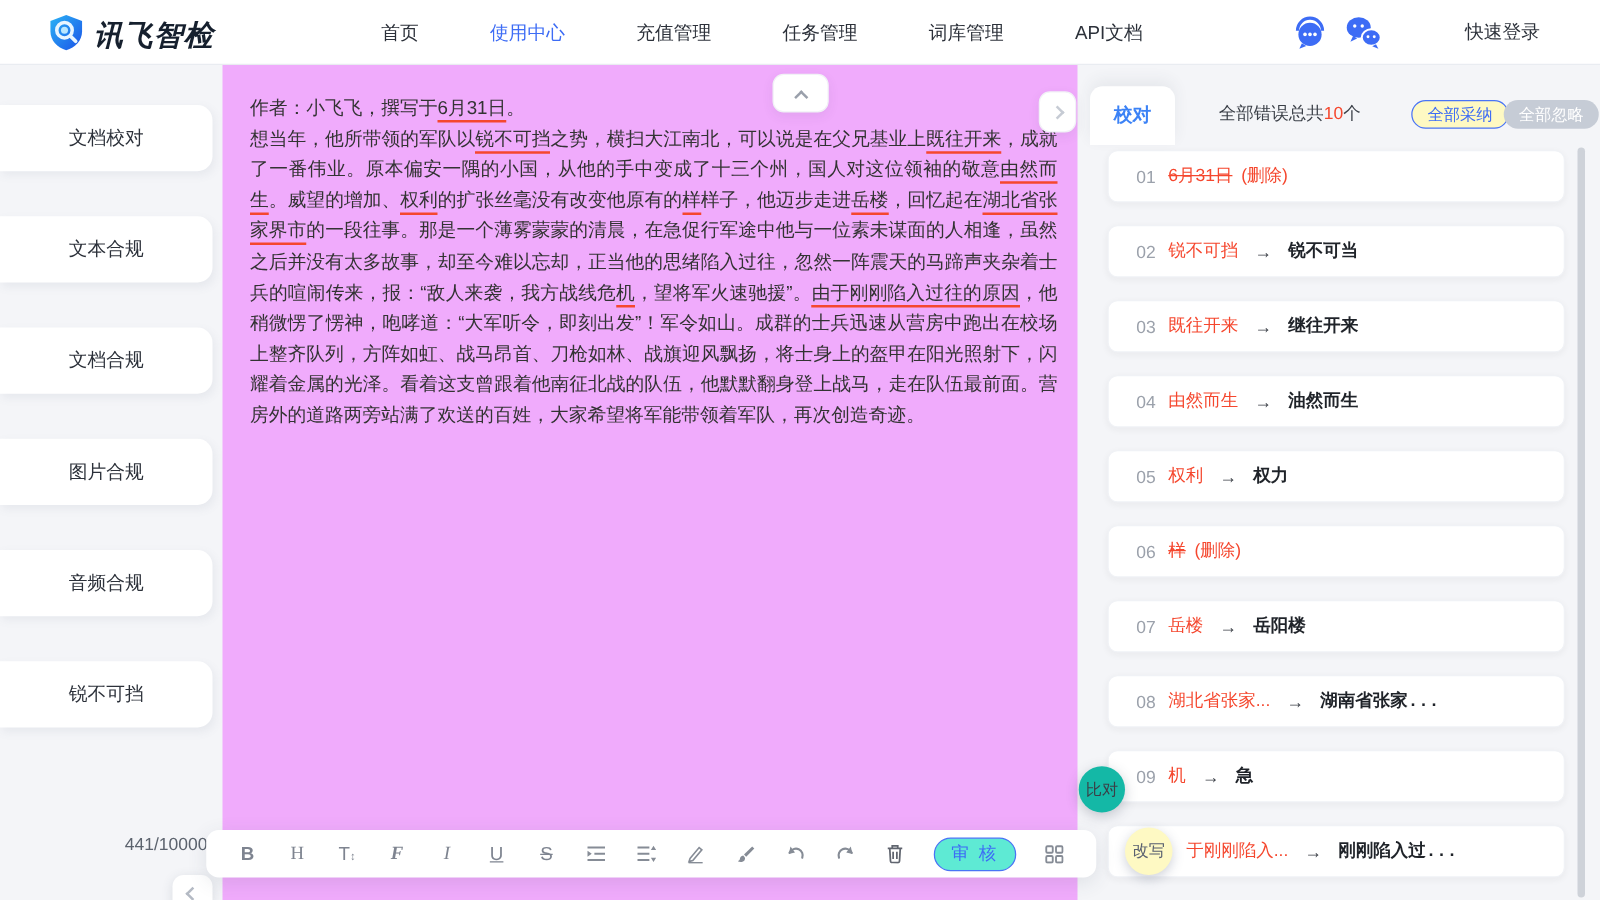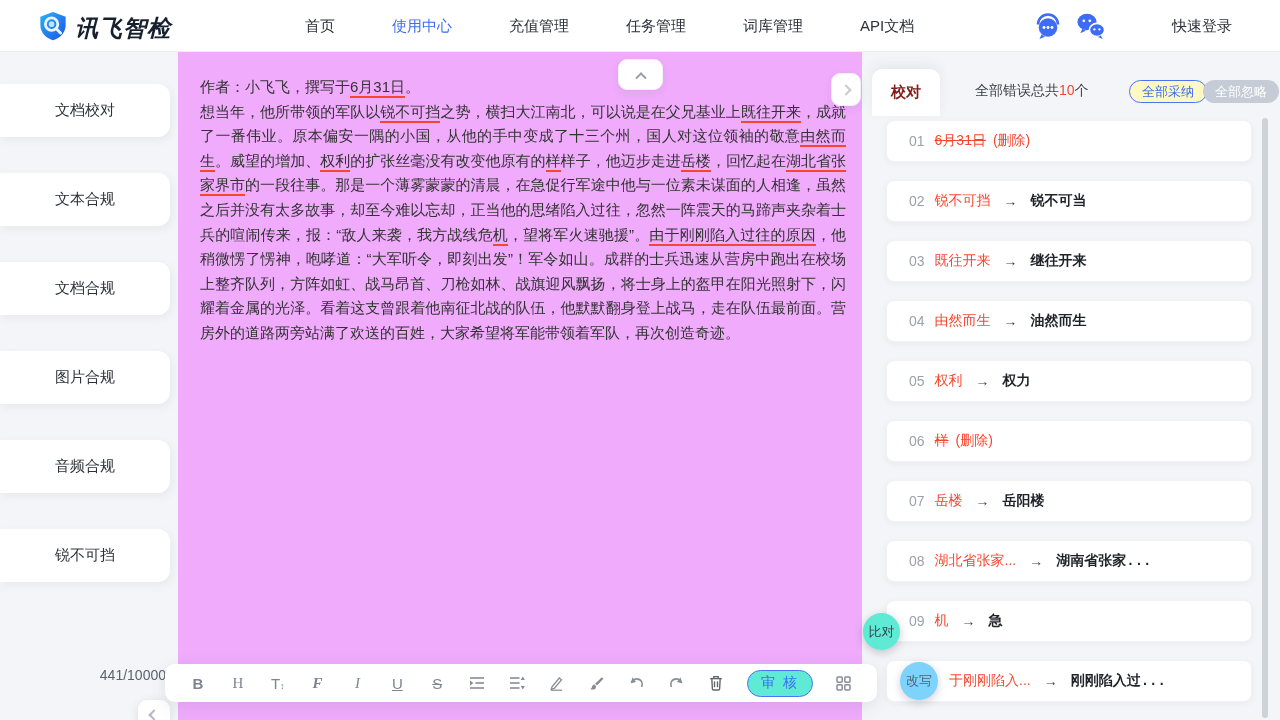--- a/index.html
+++ b/index.html
@@ -55,42 +55,42 @@
   .tg.u { text-decoration:underline; }
   .tg.s { text-decoration:line-through; }
   .tg small { font-size:9px; }
   .review-btn { border:1.5px solid #4a74f5; color:#3d6cf5; border-radius:15px; height:27px; padding:0 13px;
     font-size:14px; display:flex; align-items:center; letter-spacing:2px; background:#5eead4; cursor:pointer; }
 
   
   .panel { position:absolute; left:872px; top:52px; width:408px; bottom:0; }
   .panel-tab { position:absolute; left:0; top:17px; width:68px; height:47px; background:#fff; border-radius:10px 10px 0 0;
     box-shadow:0 -5px 12px rgba(60,70,90,.07); display:flex; align-items:center; justify-content:center;
-    font-size:15px; font-weight:700; color:#7f1d1d; cursor:pointer; z-index:2; }
+    font-size:15px; font-weight:700; color:#3b82f6; cursor:pointer; z-index:2; }
   .panel-summary { position:absolute; left:103px; top:30px; font-size:14px; color:#3a3f47; }
   .panel-summary .cnt { color:#f5472e; }
   .btn-accept { position:absolute; left:257px; top:28px; height:23px; line-height:21px; padding:0 12px; border:1px solid #4a74f5;
     color:#3d6cf5; border-radius:12px; font-size:13px; background:#fef9c3; cursor:pointer; }
   .btn-ignore { position:absolute; left:331px; top:28px; height:23px; line-height:23px; padding:0 12px; background:#c6ccd6;
     color:#fff; border-radius:12px; font-size:13px; cursor:pointer; }
 
   .corrections { position:absolute; left:14px; top:68px; width:366px; }
   .cor-card { position:relative; height:42px; margin-bottom:18px; background:#fff; border:1px solid #f0f2f6; border-radius:8px;
     box-shadow:0 2px 6px rgba(31,35,41,.05); display:flex; align-items:center; padding:0 10px 0 22px; font-size:14px; cursor:pointer; }
   .cor-card.badged { padding-left:62px; }
   .cor-num { color:#9ba1ab; margin-right:10px; }
   .cor-err { color:#f5472e; }
   .cor-err.strike { text-decoration:line-through; }
   .cor-note { color:#f5472e; margin-left:7px; }
   .cor-arrow { color:#3f434b; margin:0 13px; }
   .cor-fix { color:#1f2329; font-weight:700;font-family:Liberation Mono, monospace; }
   .cor-badge { position:absolute; left:13px; top:50%; transform:translateY(-50%); width:38px; height:38px; border-radius:50%;
-    background:#7dd3fc; box-shadow:0 3px 9px rgba(80,90,120,.28); color:#596070; font-size:13px;
+    background:#fef9c3; box-shadow:0 3px 9px rgba(80,90,120,.28); color:#596070; font-size:13px;
     display:flex; align-items:center; justify-content:center; }
-  .fab-compare { position:absolute; left:-9px; top:561px; width:37px; height:37px; border-radius:50%; background:#5eead4;
+  .fab-compare { position:absolute; left:-9px; top:561px; width:37px; height:37px; border-radius:50%; background:#14b8a6;
     box-shadow:0 3px 10px rgba(60,70,90,.28); display:flex; align-items:center; justify-content:center;
     font-size:13px; color:#3a3f47; z-index:6; cursor:pointer; }
   .panel-scrollbar { position:absolute; right:12px; top:66px; bottom:2px; width:6px; background:#ced2d9; border-radius:3px; cursor:pointer; }
 </style>
 </head>
 <body>
 
 <div class="navbar">
   <div class="brand">
     <span>

